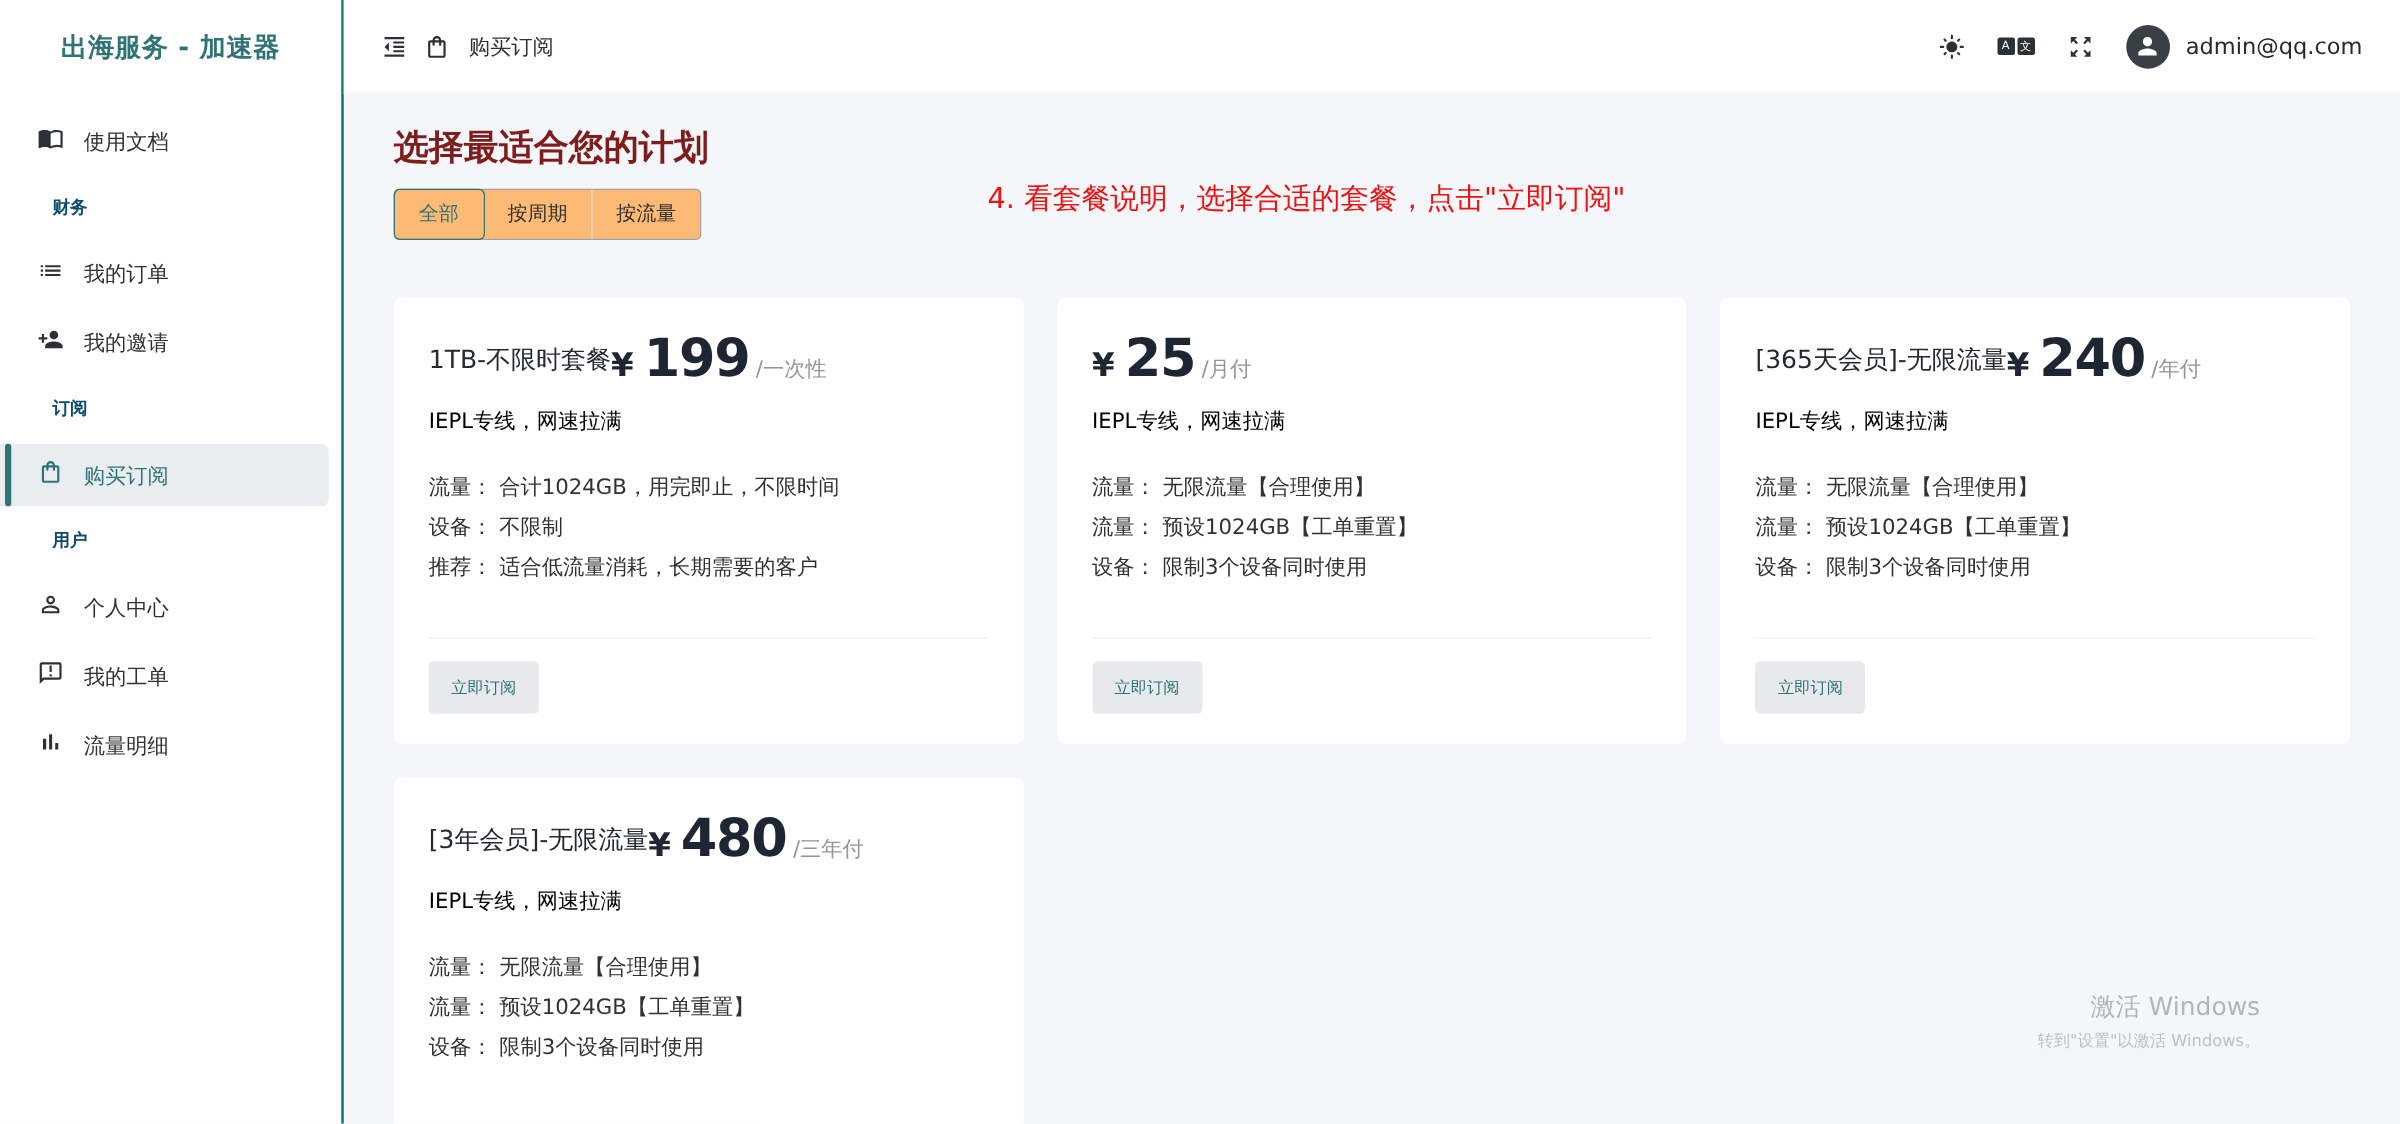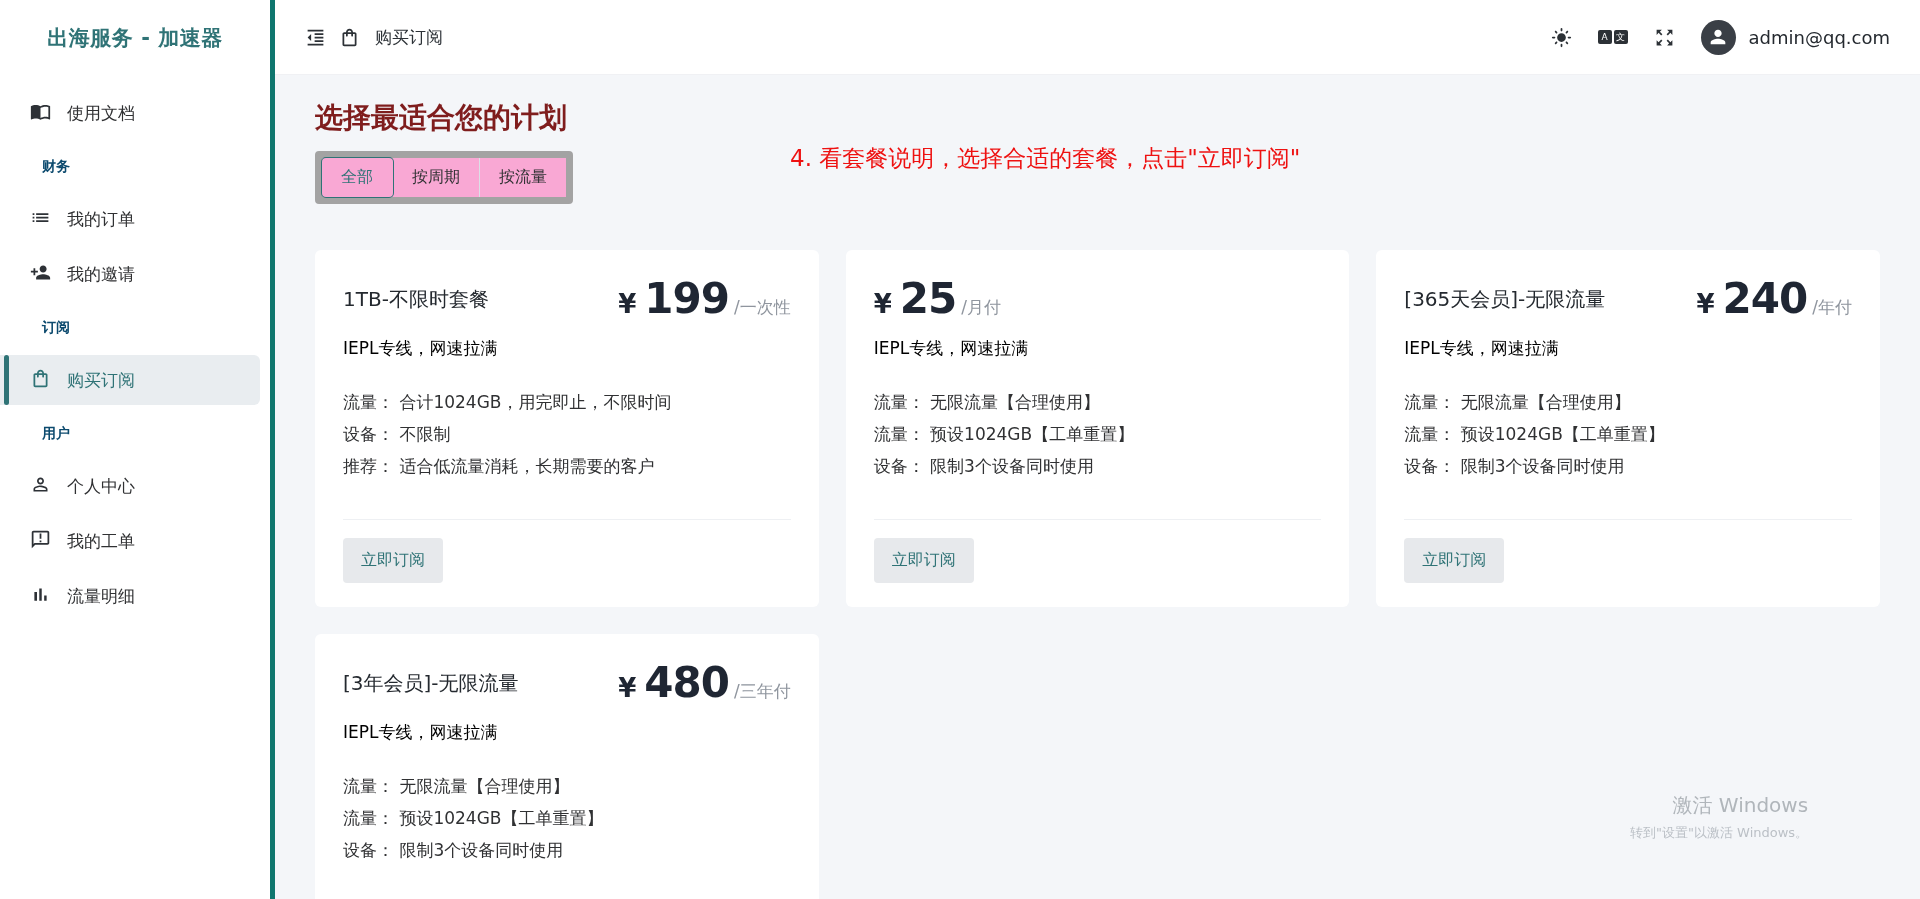--- a/index.html
+++ b/index.html
@@ -5,21 +5,21 @@
   * { box-sizing: border-box; margin: 0; padding: 0; }
   html,body { width:1920px; height:899px; overflow:hidden; }
   body {
     font-family:"DejaVu Sans","Liberation Sans",sans-serif;
     background:#f4f6f9; color:#303133;
     --accent:#2f7376; --red:#ee1111;
   }
   .layout { display:flex; height:100%; }
 
   
-  .sidebar { width:275px; flex:0 0 275px; background:#fff; border-right:5px solid #0f766e; }
+  .sidebar { width:275px; flex:0 0 275px; background:#fff; border-right:2px solid #0f766e; }
   .logo { height:75px; display:flex; align-items:center; justify-content:center;
           font-size:21px; font-weight:bold; color:var(--accent); letter-spacing:.5px; }
   .nav { padding-top:8px; }
   .nav-item { position:relative; height:50px; margin:5px 10px 5px 0; display:flex; align-items:center;
               gap:16px; padding-left:30px; font-size:17px; color:#303133; cursor:pointer;
               border-radius:0 6px 6px 0; }
   .nav-item svg { width:21px; height:21px; fill:#2d3136; flex:0 0 21px; }
   .nav-item.active { background:#e9edf0; color:var(--accent); }
   .nav-item.active svg { fill:var(--accent); }
   .nav-item.active::before { content:""; position:absolute; left:4px; top:0; bottom:0; width:5px;
@@ -40,42 +40,42 @@
               font-size:9px; display:flex; align-items:center; justify-content:center; font-style:normal; }
   .user-chip { display:flex; align-items:center; gap:13px; cursor:pointer; }
   .avatar { width:35px; height:35px; border-radius:50%; background:#3a3f46;
             display:flex; align-items:center; justify-content:center; }
   .avatar svg { width:22px; height:22px; fill:#fff; }
   .user-email { font-size:18px; color:#24292f; }
 
   
   .content { flex:1; position:relative; padding:24px 40px; overflow:hidden; }
   .page-title { font-size:28px; font-weight:700; color:#7f1d1d; margin:0 0 14px; }
-  .tabs { display:inline-flex; border:7px solid #a3a3a3; border-radius:4px; background:#f9a8d4; }
+  .tabs { display:inline-flex; border:1px solid #a3a3a3; border-radius:4px; background:#fdba74; }
   .tab { padding:9px 19px; font-size:16px; color:#303133; border-right:1px solid #dcdfe6;
          cursor:pointer; white-space:nowrap; }
   .tab:last-child { border-right:none; }
   .tab.active { color:var(--accent); box-shadow:0 0 0 1px var(--accent); border-radius:4px;
                 border-right-color:transparent; position:relative; z-index:1; }
   .annotation { position:absolute; left:515px; top:68px; font-size:23px; color:var(--red);
                 white-space:nowrap; }
 
   .plans-grid { margin-top:46px; display:grid; grid-template-columns:repeat(3,1fr); gap:27px; }
   .plan-card { background:#fff; border-radius:6px; padding:24px 28px; min-height:357px;
                display:flex; flex-direction:column; }
-  .plan-head { display:flex; justify-content:space-between; align-items:flex-start; }
+  .plan-head { display:flex; align-items:flex-start; }
   .plan-name { font-size:20px; font-weight:500; color:#24292f; padding-top:12px; }
   .plan-price { display:flex; align-items:baseline; white-space:nowrap; }
   .plan-currency { font-size:26px; font-weight:bold; color:#1f2633; margin-right:8px; }
   .plan-amount { font-size:42px; font-weight:bold; color:#1f2633; letter-spacing:-1px; }
   .plan-period { font-size:17px; color:#8f959e; margin-left:5px; }
   .plan-subtitle { margin-top:14px; font-size:17px; color:#000000; }
   .plan-details { margin-top:26px; font-size:17px; color:#303133; line-height:32px; }
   .plan-footer { margin-top:auto; border-top:1px solid #eef0f3; padding-top:18px; }
-  .subscribe-btn { background:#e7e9ec; color:var(--accent); font-size:16px; border:none;
+  .subscribe-btn { background:#e7e9ec; color:var(--accent); font-size:13px; border:none;
                    border-radius:4px; padding:12px 18px; cursor:pointer; font-family:inherit; }
 
   .watermark { position:fixed; left:1630px; top:792px; pointer-events:none; }
   .watermark-l1 { font-size:20px; color:#9aa0a6; opacity:.75;text-align:right; }
   .watermark-l2 { font-size:13px; color:#a8aeb5; opacity:.75; margin-top:5px; }
 </style>
 </head>
 <body style="--accent: #2f7376; --red: #ee1111;">
 
 <div class="layout">

